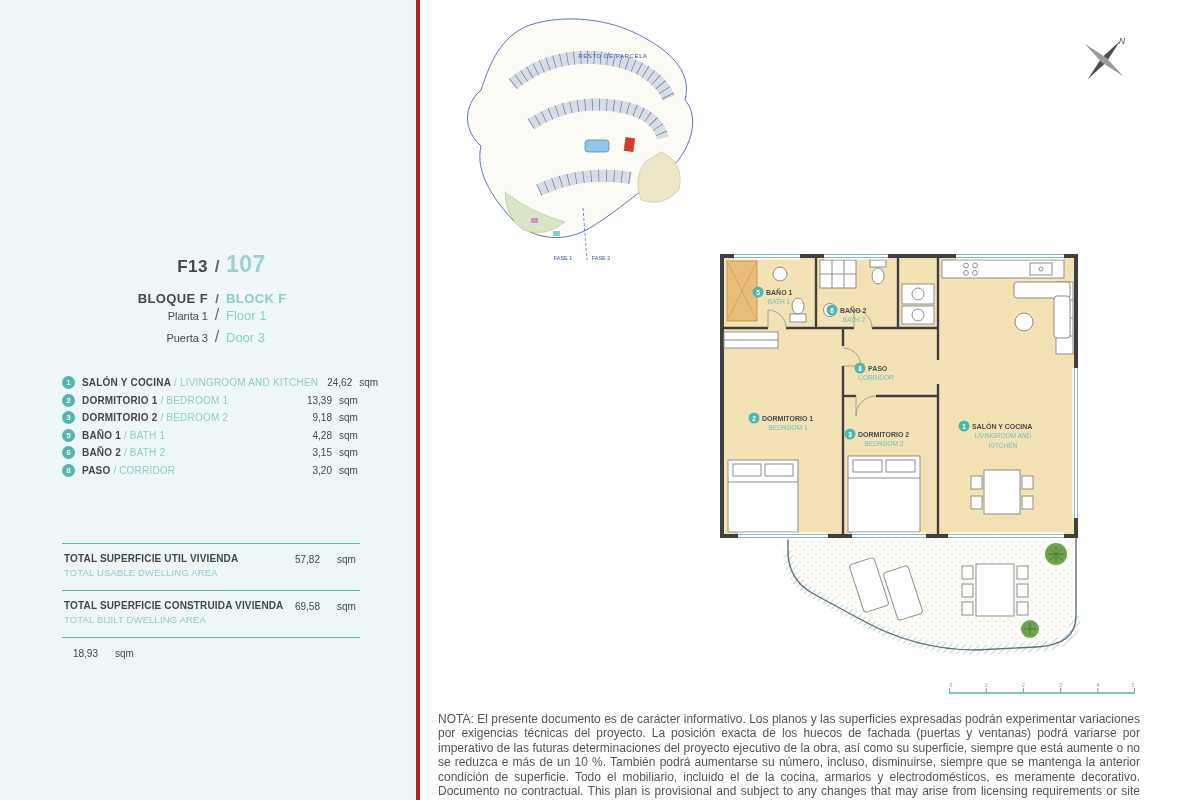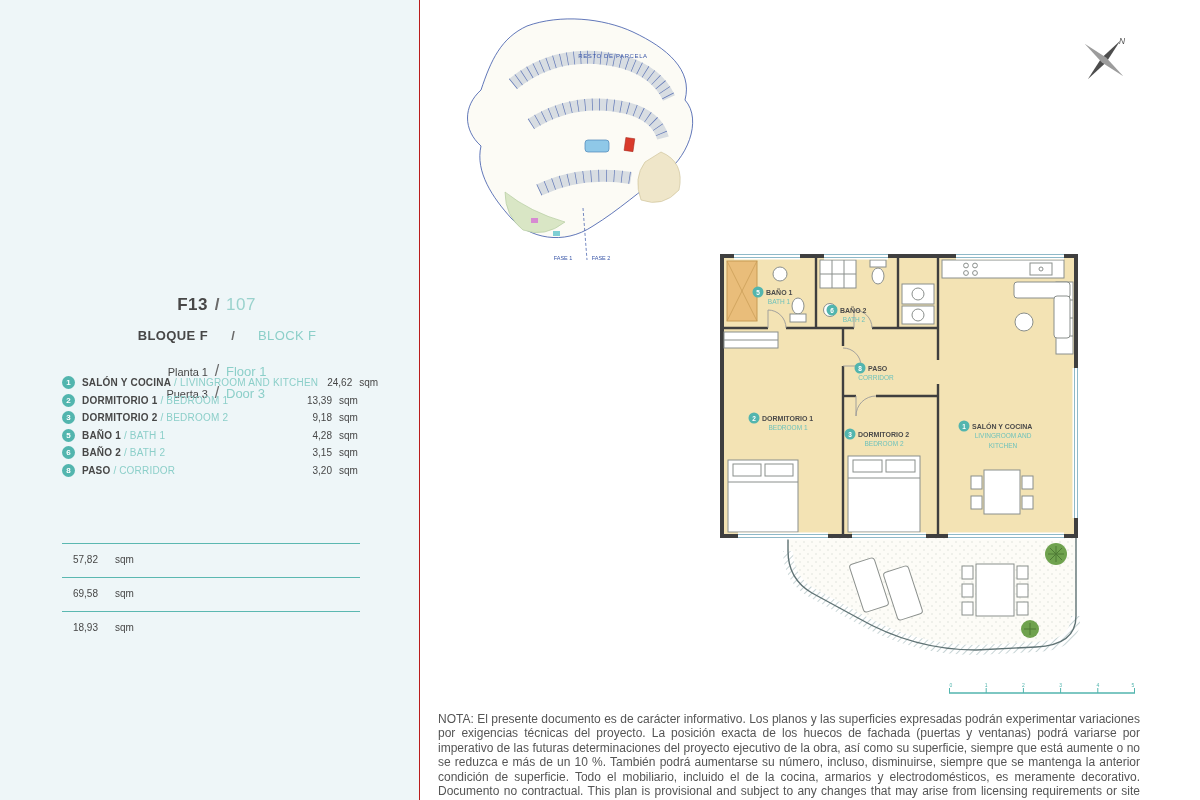--- a/index.html
+++ b/index.html
@@ -2,35 +2,35 @@
 <html><head>
 <meta charset="utf-8">
 <style>
   * { margin:0; padding:0; box-sizing:border-box; }
   html,body { background:#ffffff; }
   body { font-family:"Liberation Sans", sans-serif; color:#4a4a4a; }
   .page { position:relative; width:1200px; height:800px; background:#ffffff; overflow:hidden; }
 
   
   .left-panel { position:absolute; left:0; top:0; width:420px; height:800px;
-                background:#eef6f8; border-right:1px solid #b91c1c; }
+                background:#eef6f8; border-right:4px solid #b91c1c; }
 
   .header { position:absolute; left:62px; top:251px; width:298px; }
   .hdr-row { display:flex; align-items:baseline; }
   .hdr-left { width:146px; text-align:right; }
   .hdr-sep { width:18px; text-align:center; color:#6a6a6a; }
   .hdr-right { flex:1; text-align:left; }
   .row-unit .hdr-left { font-size:17px; font-weight:bold; color:#474747; letter-spacing:.5px; }
   .row-unit .hdr-sep { font-size:17px; font-weight:bold; }
-  .row-unit .hdr-right { font-size:17px; font-weight:normal; color:#9ad2cd; letter-spacing:.5px;margin-top:44px; }
+  .row-unit .hdr-right { font-size:23px; font-weight:bold; color:#9ad2cd; letter-spacing:.5px; }
   .row-unit { margin-bottom:13px; }
   .row-block .hdr-left { font-size:13px; font-weight:bold; color:#474747; letter-spacing:.4px; }
   .row-block .hdr-sep { font-size:13px; font-weight:bold; }
-  .row-block .hdr-right { font-size:13px; font-weight:normal; color:#8ccfc9; letter-spacing:.4px; }
-  .row-block { margin-bottom:19px;gap:16px; }
+  .row-block .hdr-right { font-size:13px; font-weight:bold; color:#8ccfc9; letter-spacing:.4px; }
+  .row-block { margin-bottom:0; }
   .row-small .hdr-left { font-size:11px; font-weight:normal; color:#474747; }
   .row-small .hdr-right { font-size:13px; color:#8ccfc9; }
   .row-small { margin-bottom:4px; }
 
   .rooms { position:absolute; left:62px; top:376px; width:298px; }
   .room-row { display:flex; align-items:center; margin-bottom:4.5px; font-size:10px; white-space:nowrap; }
   .badge { width:13px; height:13px; border-radius:50%; background:#52b5ae; color:#fff;
            font-size:8px; font-weight:bold; line-height:13px; text-align:center; margin-right:7px; flex:none; }
   .room-es { font-weight:bold; color:#474747; letter-spacing:.2px; }
   .room-sep { color:#8ccfc9; margin:0 3px; }
@@ -146,26 +146,34 @@
         <span class="room-en">CORRIDOR</span>
         <span class="room-area">
             <span class="num-col">3,20</span>
             <span class="unit-col">sqm</span>
           </span>
       </div>
     </div>
 
     <div class="totals">
       <div class="total-block">
+        <div class="total-labels">
+          <div class="total-es">TOTAL SUPERFICIE UTIL VIVIENDA</div>
+          <div class="total-en">TOTAL USABLE DWELLING AREA</div>
+        </div>
         <div class="total-value">
             <span class="num-col">57,82</span>
             <span class="unit-col">sqm</span>
           </div>
       </div>
       <div class="total-block">
+        <div class="total-labels">
+          <div class="total-es">TOTAL SUPERFICIE CONSTRUIDA VIVIENDA</div>
+          <div class="total-en">TOTAL BUILT DWELLING AREA</div>
+        </div>
         <div class="total-value">
             <span class="num-col">69,58</span>
             <span class="unit-col">sqm</span>
           </div>
       </div>
       <div class="total-block">
         <div class="total-value">
             <span class="num-col">18,93</span>
             <span class="unit-col">sqm</span>
           </div>

